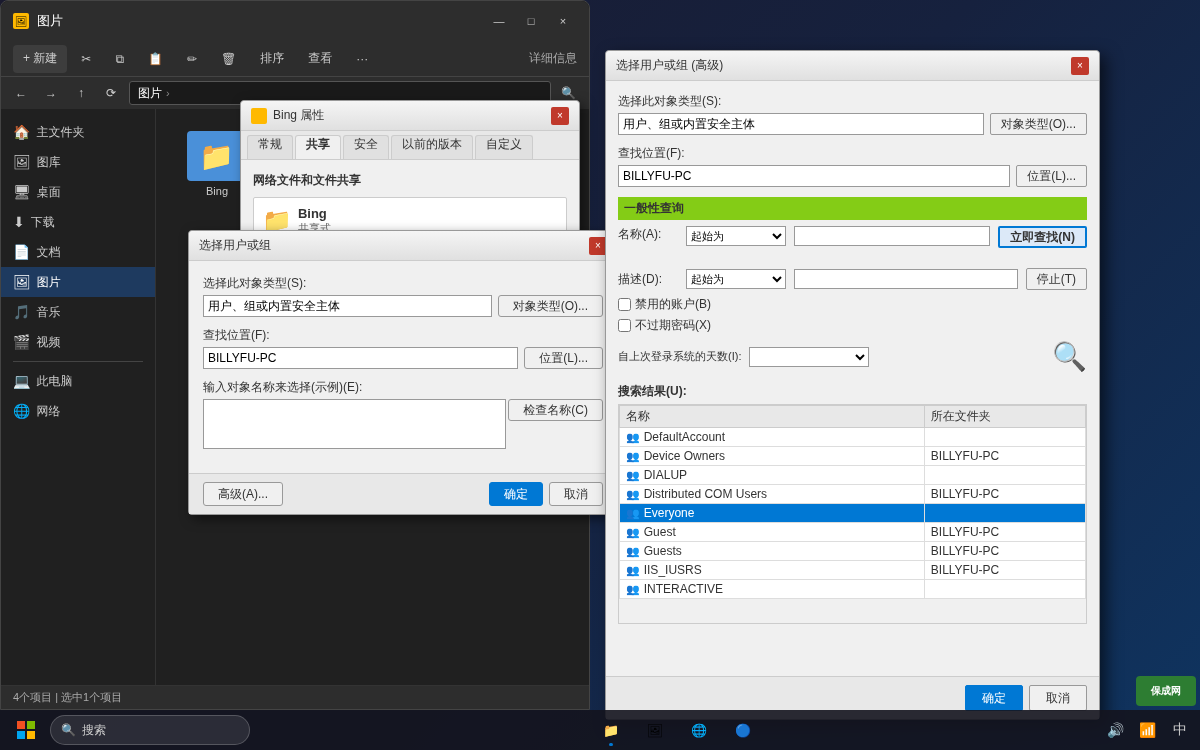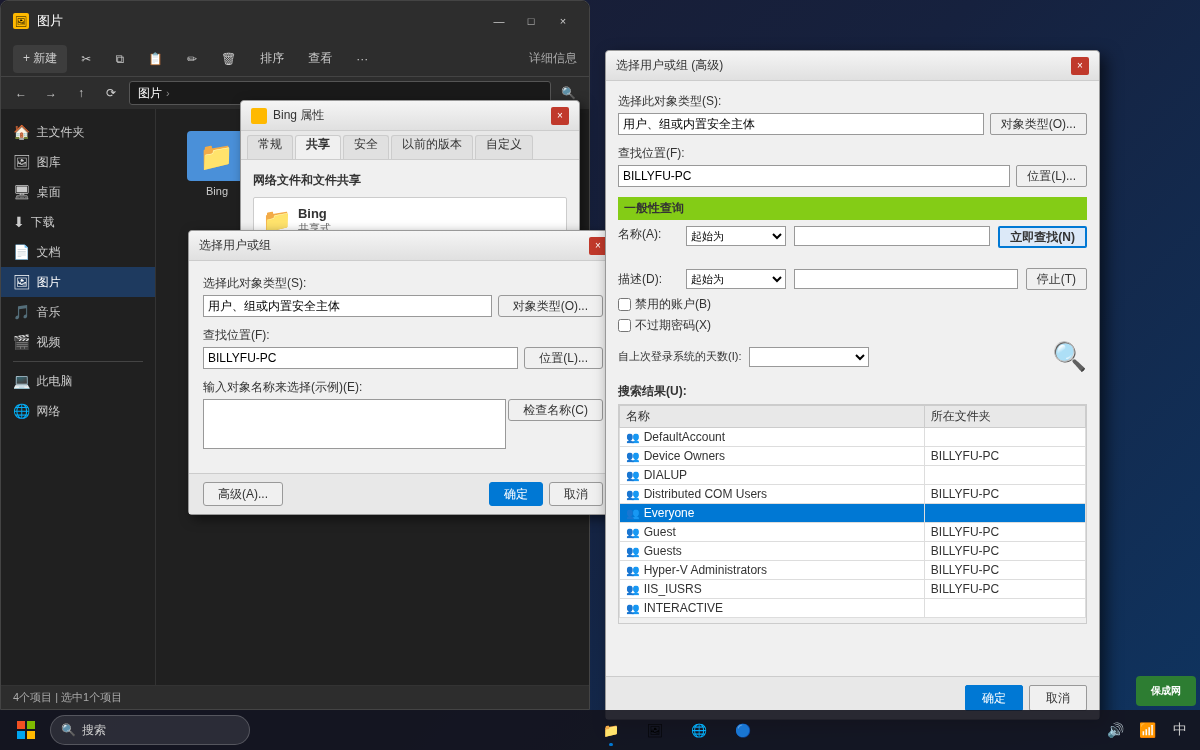--- a/index.html
+++ b/index.html
@@ -848,24 +848,20 @@
               </tr>
               <tr>
                 <td><span style="font-size: 11px; margin-right: 4px;">👥</span>Guest</td>
                 <td>BILLYFU-PC</td>
               </tr>
               <tr>
                 <td><span style="font-size: 11px; margin-right: 4px;">👥</span>Guests</td>
                 <td>BILLYFU-PC</td>
               </tr>
               <tr>
-                <td><span style="font-size: 11px; margin-right: 4px;">👥</span>Hyper-V Administrators</td>
-                <td>BILLYFU-PC</td>
-              </tr>
-              <tr>
                 <td><span style="font-size: 11px; margin-right: 4px;">👥</span>IIS_IUSRS</td>
                 <td>BILLYFU-PC</td>
               </tr>
               <tr>
                 <td><span style="font-size: 11px; margin-right: 4px;">👥</span>INTERACTIVE</td>
                 <td></td>
               </tr>
             </tbody>
         </table>
       </div>

